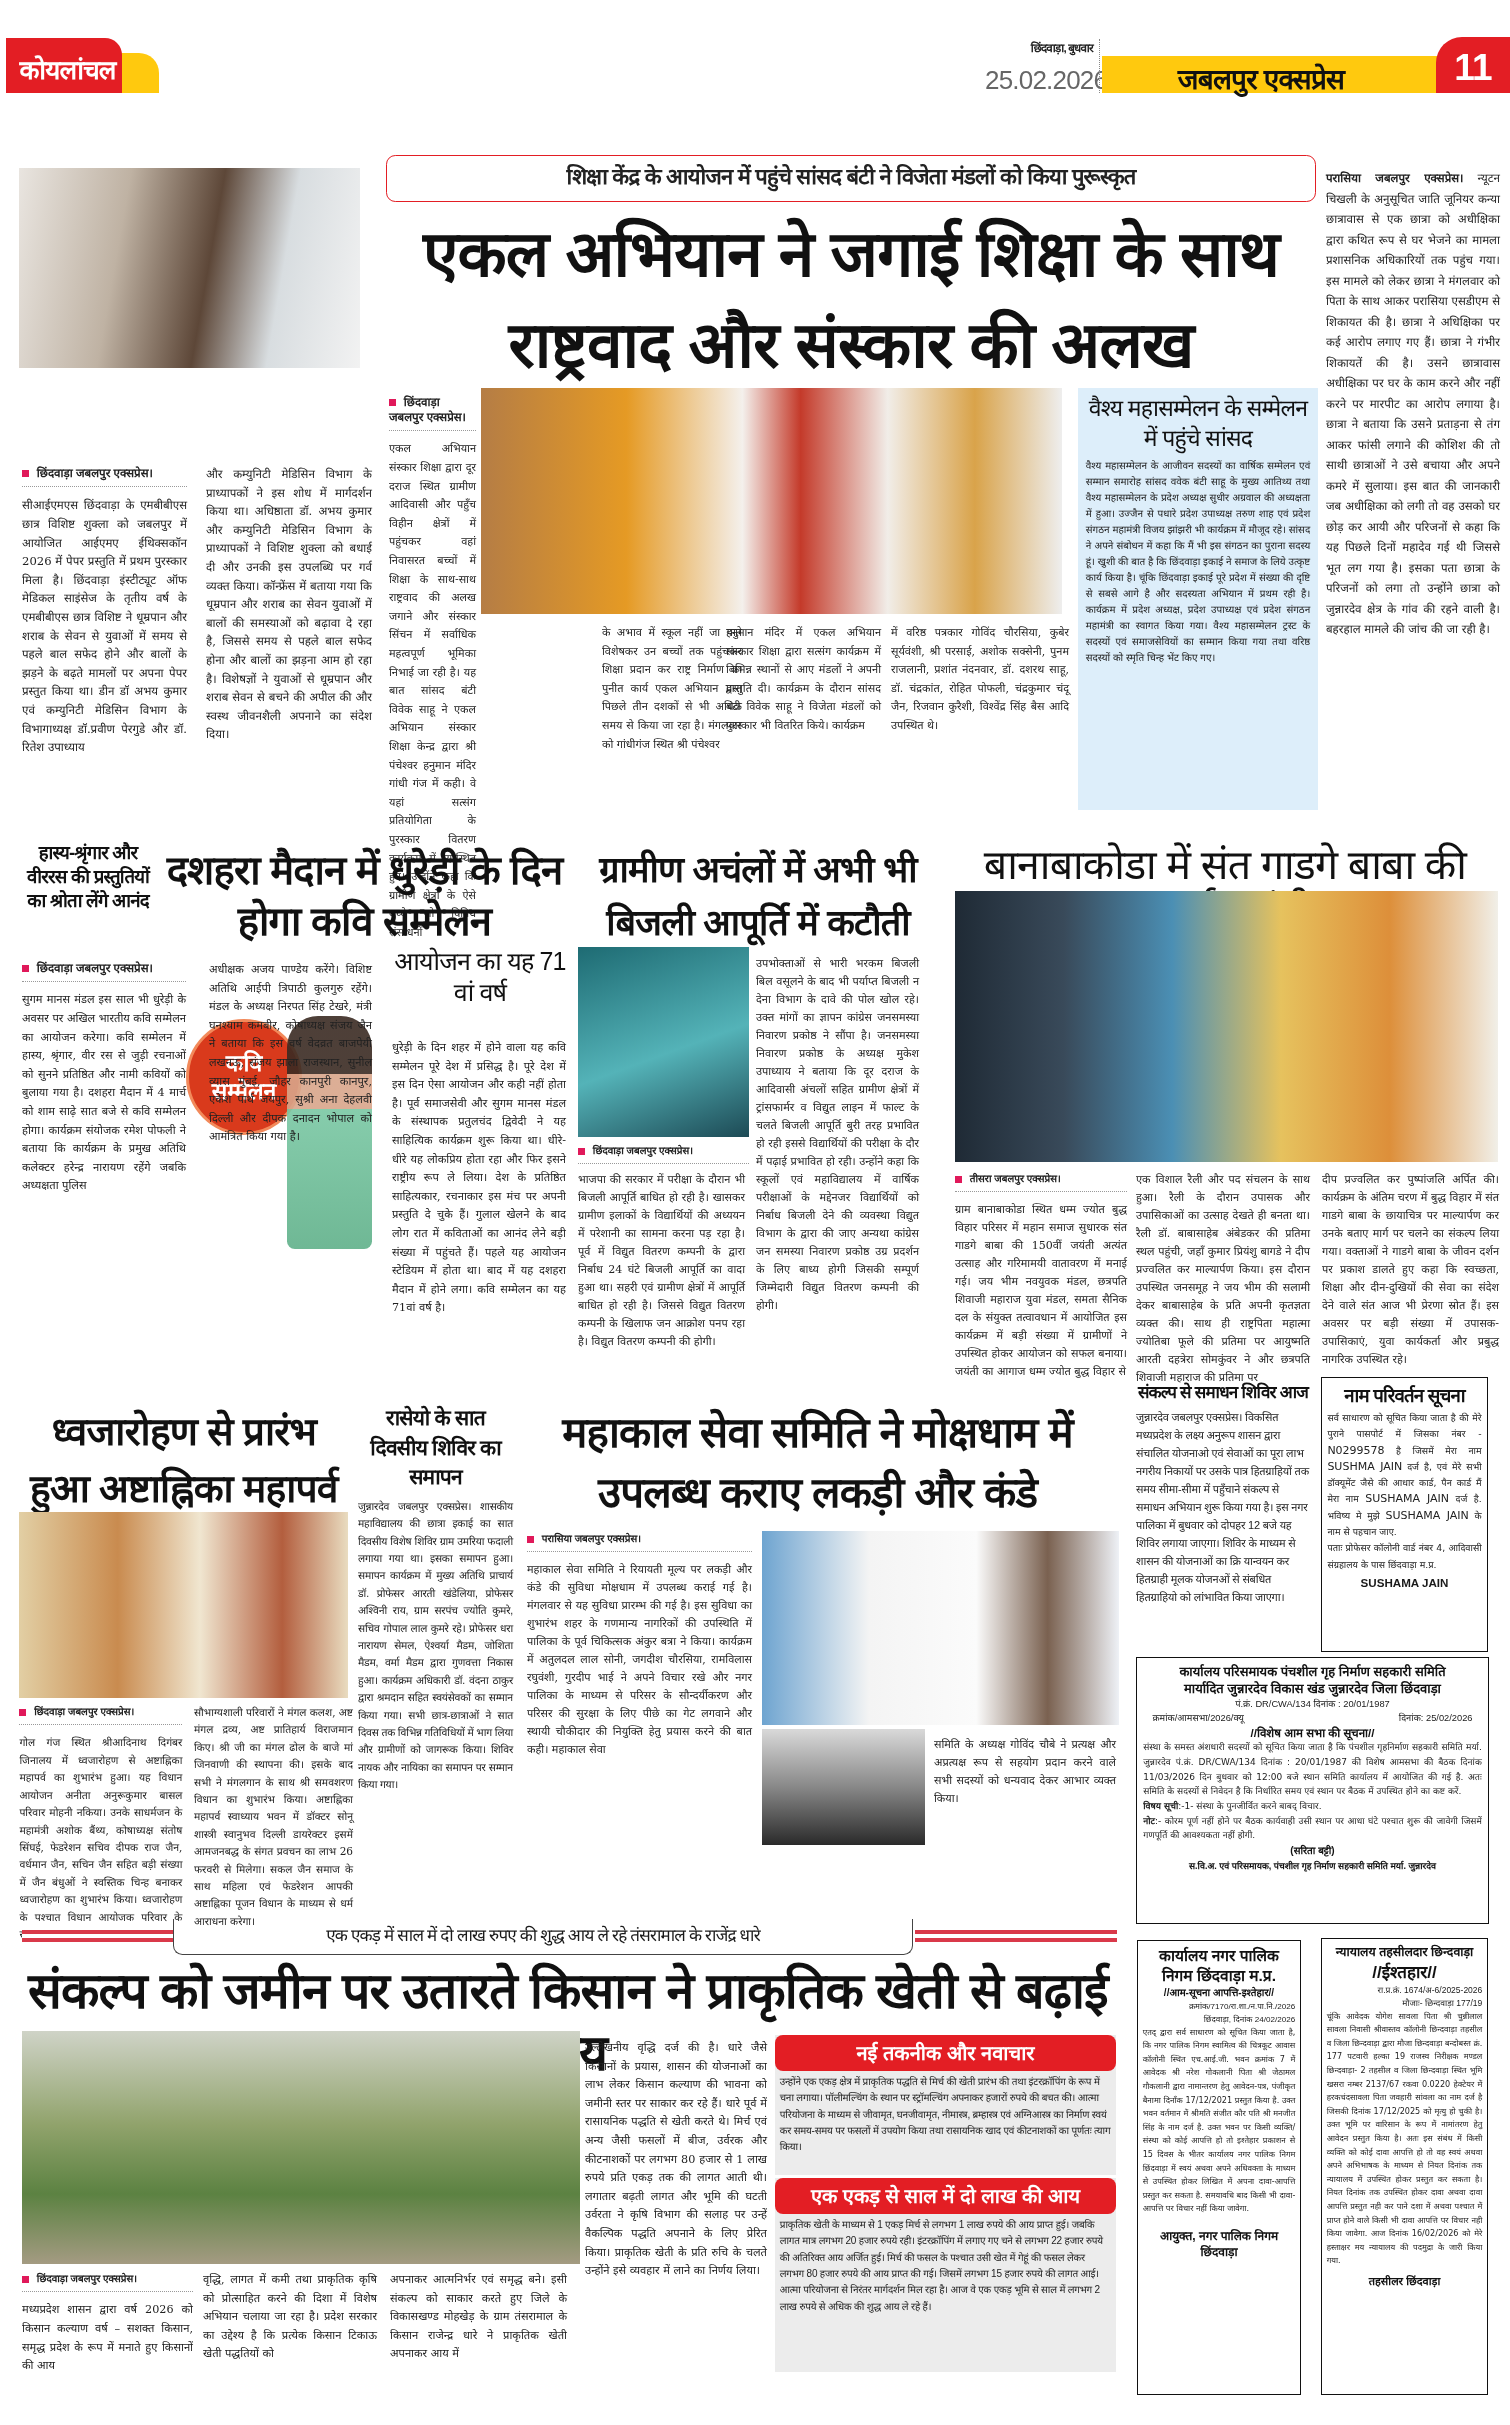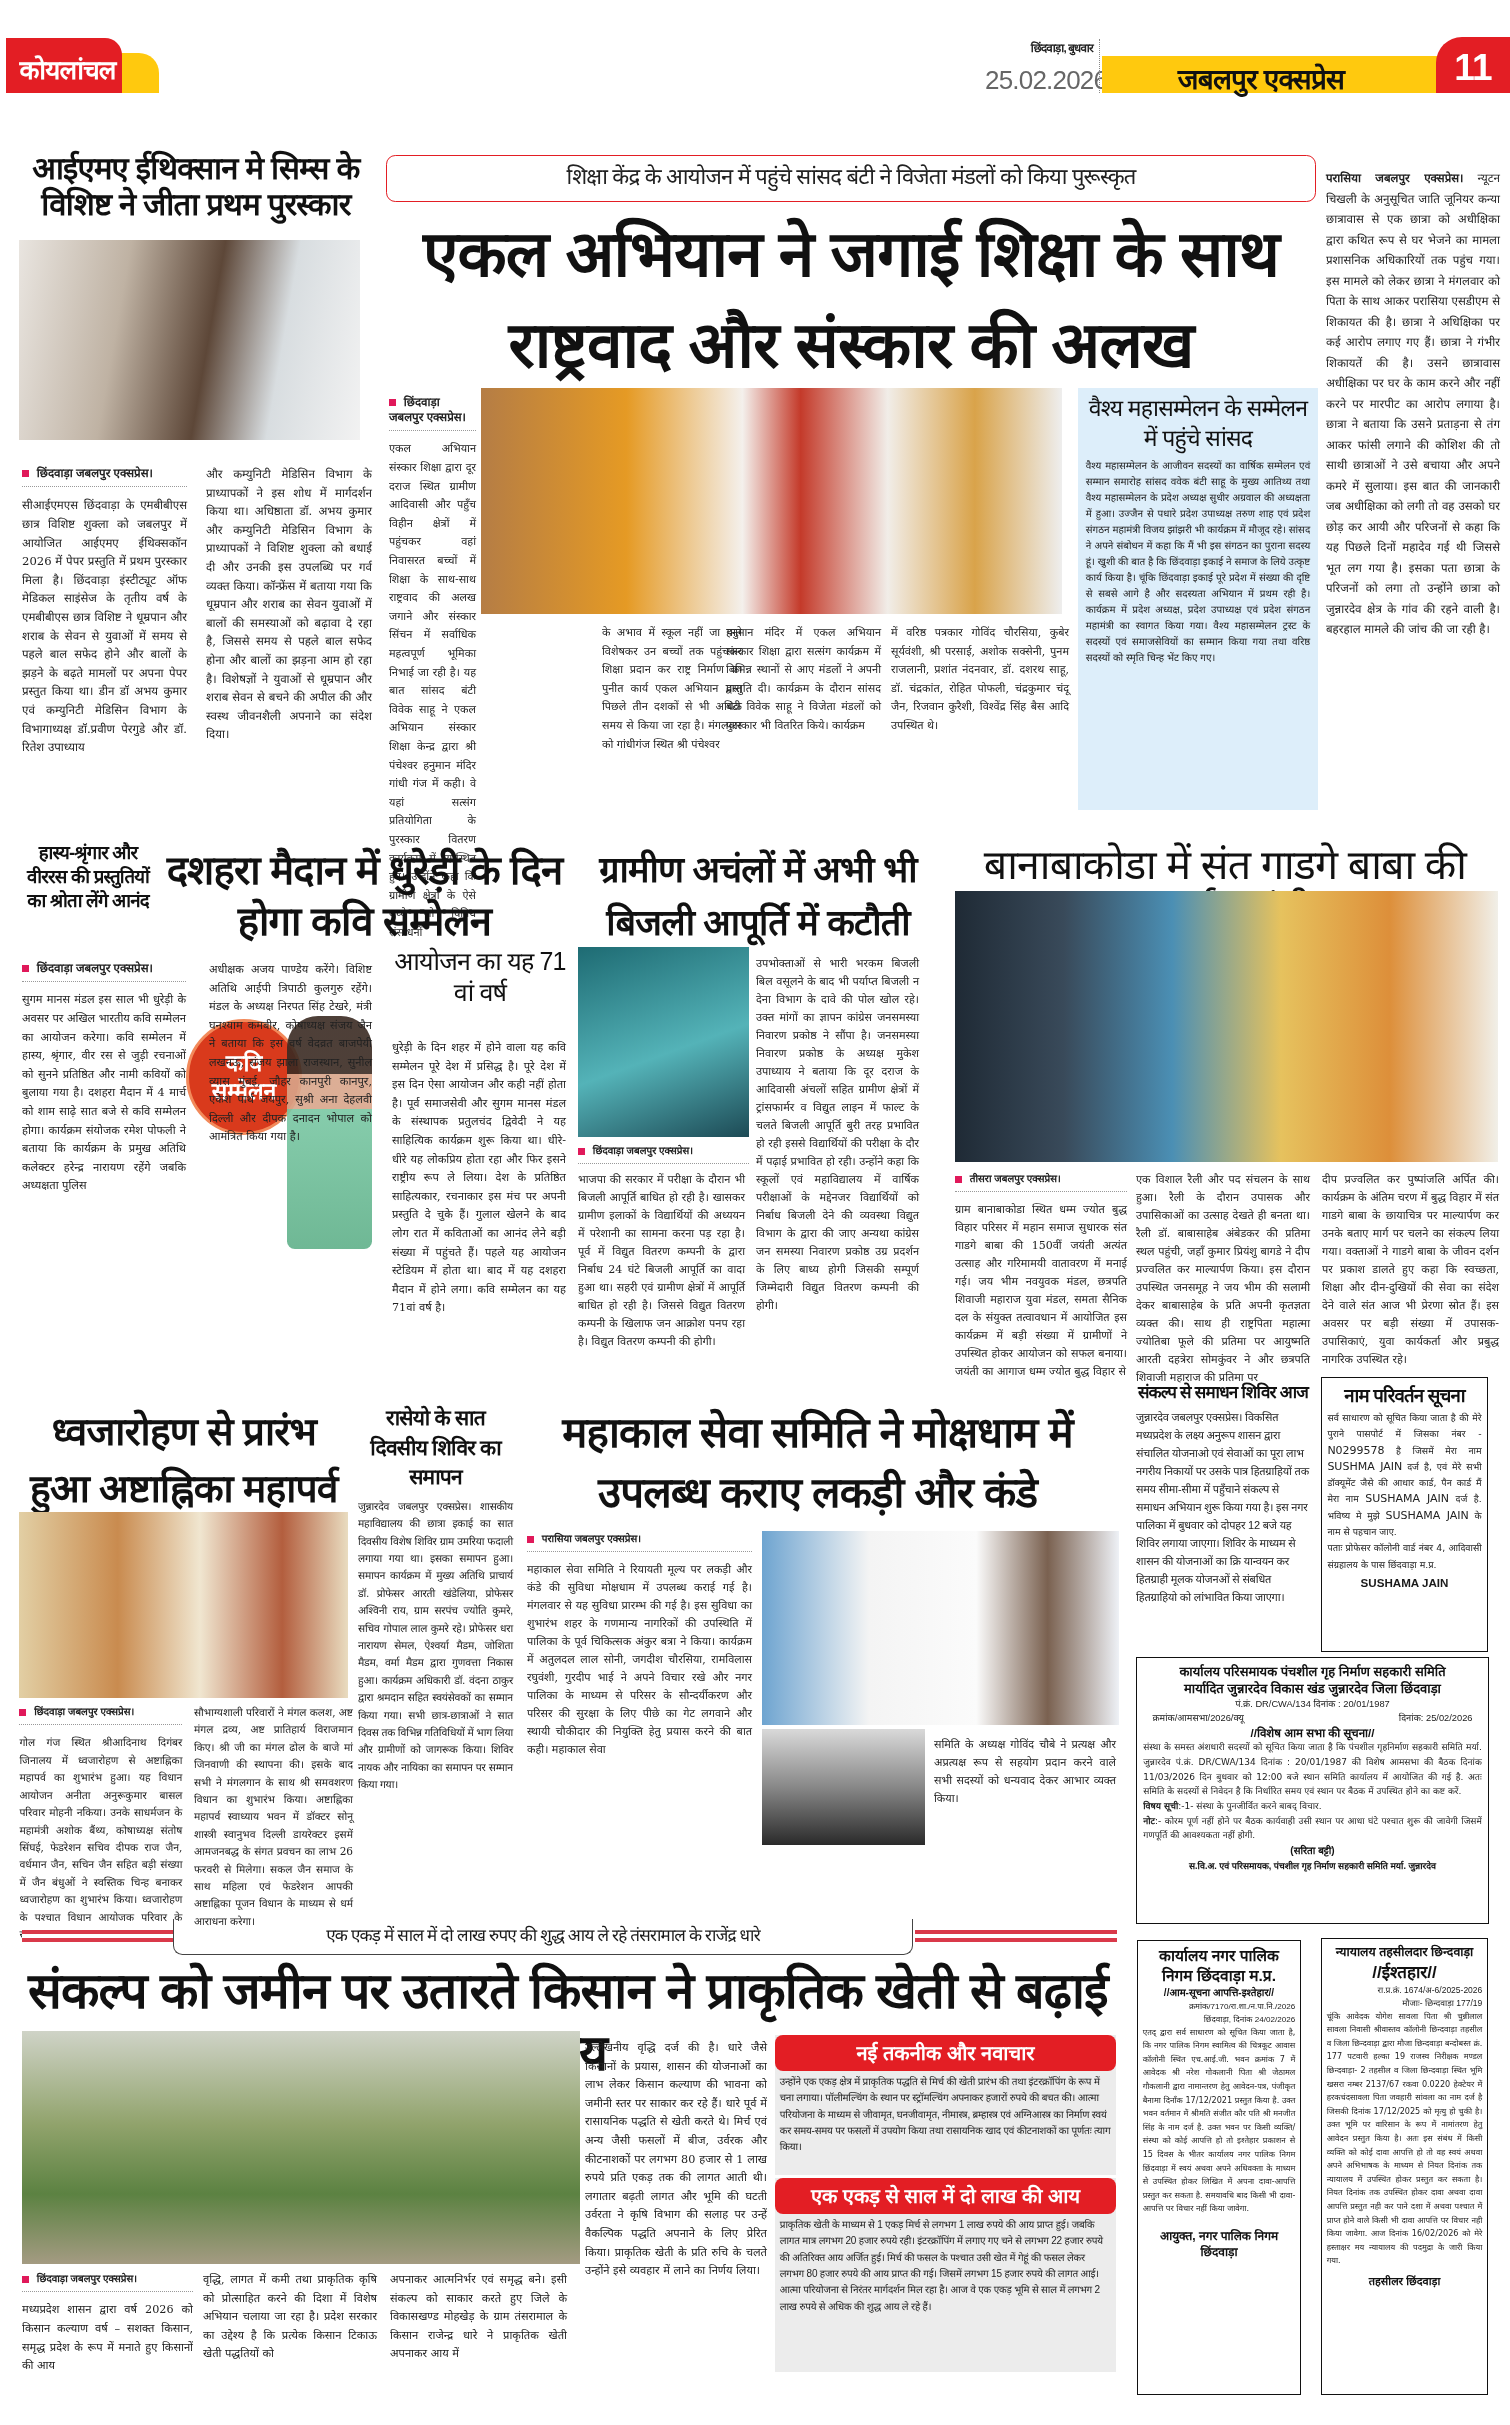--- a/index.html
+++ b/index.html
@@ -27,31 +27,30 @@
   <div class="abs cond" style="left:1000px;top:40px;width:93px;font-size:11.6px;color:#222;text-align:right;">छिंदवाड़ा, बुधवार</div>
   <div class="abs" style="left:985px;top:65px;width:110px;font-family:'Liberation Sans',sans-serif;font-size:26px;color:#666;text-align:right;letter-spacing:-0.8px;">25.02.2026</div>
   <div class="abs" style="left:1099px;top:39px;width:0.8px;height:54px;border-left:1.6px dotted #888;"></div>
   <div class="abs" style="left:1102px;top:56px;width:372px;height:37px;background:#ffc90e;"></div>
   <div class="abs cond" style="left:1102px;top:59px;width:318px;font-size:28px;color:#111;text-align:center;">जबलपुर एक्सप्रेस</div>
   <div class="abs" style="left:1436px;top:37px;width:74px;height:56px;background:#e31e24;border-radius:26px 0 0 0;"></div>
   <div class="abs cond" style="left:1436px;top:47px;width:74px;font-size:37px;color:#fff;text-align:center;">11</div>
 </div>
 
 <div class="abs" style="left:19.4px;top:151px;width:353px;">
-  <div class="hl" style="font-size:31px;line-height:36px;padding:0 7.8px;">आईएमए ईथिक्सान मे सिम्स के विशिष्ट ने जीता प्रथम पुरस्कार</div>
   <div class="photo" style="margin-top:17px;width:341px;height:200px;background:linear-gradient(100deg,#e9e5e0 0%,#bfb2a3 30%,#5d4738 55%,#d8dde0 75%,#f2f2f2 100%);"></div>
 </div>
 <div class="col" style="left:22px;top:465px;width:165px;">
   <div class="dateline"><span class="sq"></span><span>छिंदवाड़ा जबलपुर एक्सप्रेस।</span></div>
   <div class="body-text">सीआईएमएस छिंदवाड़ा के एमबीबीएस छात्र विशिष्ट शुक्ला को जबलपुर में आयोजित आईएमए ईथिक्सकॉन 2026 में पेपर प्रस्तुति में प्रथम पुरस्कार मिला है। छिंदवाड़ा इंस्टीट्यूट ऑफ मेडिकल साइंसेज के तृतीय वर्ष के एमबीबीएस छात्र विशिष्ट ने धूम्रपान और शराब के सेवन से युवाओं में समय से पहले बाल सफेद होने और बालों के झड़ने के बढ़ते मामलों पर अपना पेपर प्रस्तुत किया था। डीन डॉ अभय कुमार एवं कम्युनिटी मेडिसिन विभाग के विभागाध्यक्ष डॉ.प्रवीण पेरगुडे और डॉ. रितेश उपाध्याय</div>
 </div>
 <div class="col body-text" style="left:206px;top:465px;width:166px;">और कम्युनिटी मेडिसिन विभाग के प्राध्यापकों ने इस शोध में मार्गदर्शन किया था। अधिष्ठाता डॉ. अभय कुमार और कम्युनिटी मेडिसिन विभाग के प्राध्यापकों ने विशिष्ट शुक्ला को बधाई दी और उनकी इस उपलब्धि पर गर्व व्यक्त किया। कॉन्फ्रेंस में बताया गया कि धूम्रपान और शराब का सेवन युवाओं में बालों की समस्याओं को बढ़ावा दे रहा है, जिससे समय से पहले बाल सफेद होना और बालों का झड़ना आम हो रहा है। विशेषज्ञों ने युवाओं से धूम्रपान और शराब सेवन से बचने की अपील की और स्वस्थ जीवनशैली अपनाने का संदेश दिया।</div>
 
 <div class="abs" style="left:386px;top:155px;width:930px;height:47px;border:1.6px solid #e31e24;border-radius:9.3px;">
-  <div class="cond" style="font-size:22px;line-height:42px;text-align:center;color:#222;font-weight:400;">शिक्षा केंद्र के आयोजन में पहुंचे सांसद बंटी ने विजेता मंडलों को किया पुरूस्कृत</div>
+  <div class="cond" style="font-size:22px;line-height:42px;text-align:center;color:#222;font-weight:700;">शिक्षा केंद्र के आयोजन में पहुंचे सांसद बंटी ने विजेता मंडलों को किया पुरूस्कृत</div>
 </div>
 <div class="abs hl" style="left:386px;top:209px;width:930px;font-size:64px;line-height:91px;font-weight:900;">एकल अभियान ने जगाई शिक्षा के साथ राष्ट्रवाद और संस्कार की अलख</div>
 <div class="col" style="left:389px;top:394px;width:87px;">
   <div class="dateline"><span class="sq"></span><span>छिंदवाड़ा जबलपुर एक्सप्रेस।</span></div>
   <div class="body-text" style="font-size:11px;">एकल अभियान संस्कार शिक्षा द्वारा दूर दराज स्थित ग्रामीण आदिवासी और पहुँच विहीन क्षेत्रों में पहुंचकर वहां निवासरत बच्चों में शिक्षा के साथ-साथ राष्ट्रवाद की अलख जगाने और संस्कार सिंचन में सर्वाधिक महत्वपूर्ण भूमिका निभाई जा रही है। यह बात सांसद बंटी विवेक साहू ने एकल अभियान संस्कार शिक्षा केन्द्र द्वारा श्री पंचेश्वर हनुमान मंदिर गांधी गंज में कही। वे यहां सत्संग प्रतियोगिता के पुरस्कार वितरण कार्यक्रम में उपस्थित हुए। उन्होंने कहा कि ग्रामीण क्षेत्रों के ऐसे बच्चे जो विविध संसाधनों</div>
 </div>
 <div class="abs" style="left:481px;top:388px;width:581px;height:226px;background:linear-gradient(90deg,#b57d45 0%,#e59a24 25%,#f4f0ec 45%,#c43a2a 55%,#f1ede8 70%,#d9a34a 85%,#eee 100%);"></div>
 <div class="col body-text" style="left:389px;top:620px;width:0;height:0;overflow:hidden;">एकल अभियान संस्कार शिक्षा द्वारा दूर दराज स्थित ग्रामीण आदिवासी और पहुँच विहीन क्षेत्रों में पहुंचकर वहां निवासरत बच्चों में शिक्षा के साथ-साथ राष्ट्रवाद की अलख जगाने और संस्कार सिंचन में सर्वाधिक महत्वपूर्ण भूमिका निभाई जा रही है। यह बात सांसद बंटी विवेक साहू ने एकल अभियान संस्कार शिक्षा केन्द्र द्वारा श्री पंचेश्वर हनुमान मंदिर गांधी गंज में कही। वे यहां सत्संग प्रतियोगिता के पुरस्कार वितरण कार्यक्रम में उपस्थित हुए। उन्होंने कहा कि ग्रामीण क्षेत्रों के ऐसे बच्चे जो विविध संसाधनों</div>
 <div class="col body-text" style="left:602px;top:624px;width:140px;font-size:11px;">के अभाव में स्कूल नहीं जा पाते विशेषकर उन बच्चों तक पहुंचकर शिक्षा प्रदान कर राष्ट्र निर्माण का पुनीत कार्य एकल अभियान द्वारा पिछले तीन दशकों से भी अधिक समय से किया जा रहा है। मंगलवार को गांधीगंज स्थित श्री पंचेश्वर</div>
 <div class="col body-text" style="left:726px;top:624px;width:155px;font-size:11px;">हनुमान मंदिर में एकल अभियान संस्कार शिक्षा द्वारा सत्संग कार्यक्रम में विभिन्न स्थानों से आए मंडलों ने अपनी प्रस्तुति दी। कार्यक्रम के दौरान सांसद बंटी विवेक साहू ने विजेता मंडलों को पुरस्कार भी वितरित किये। कार्यक्रम</div>

